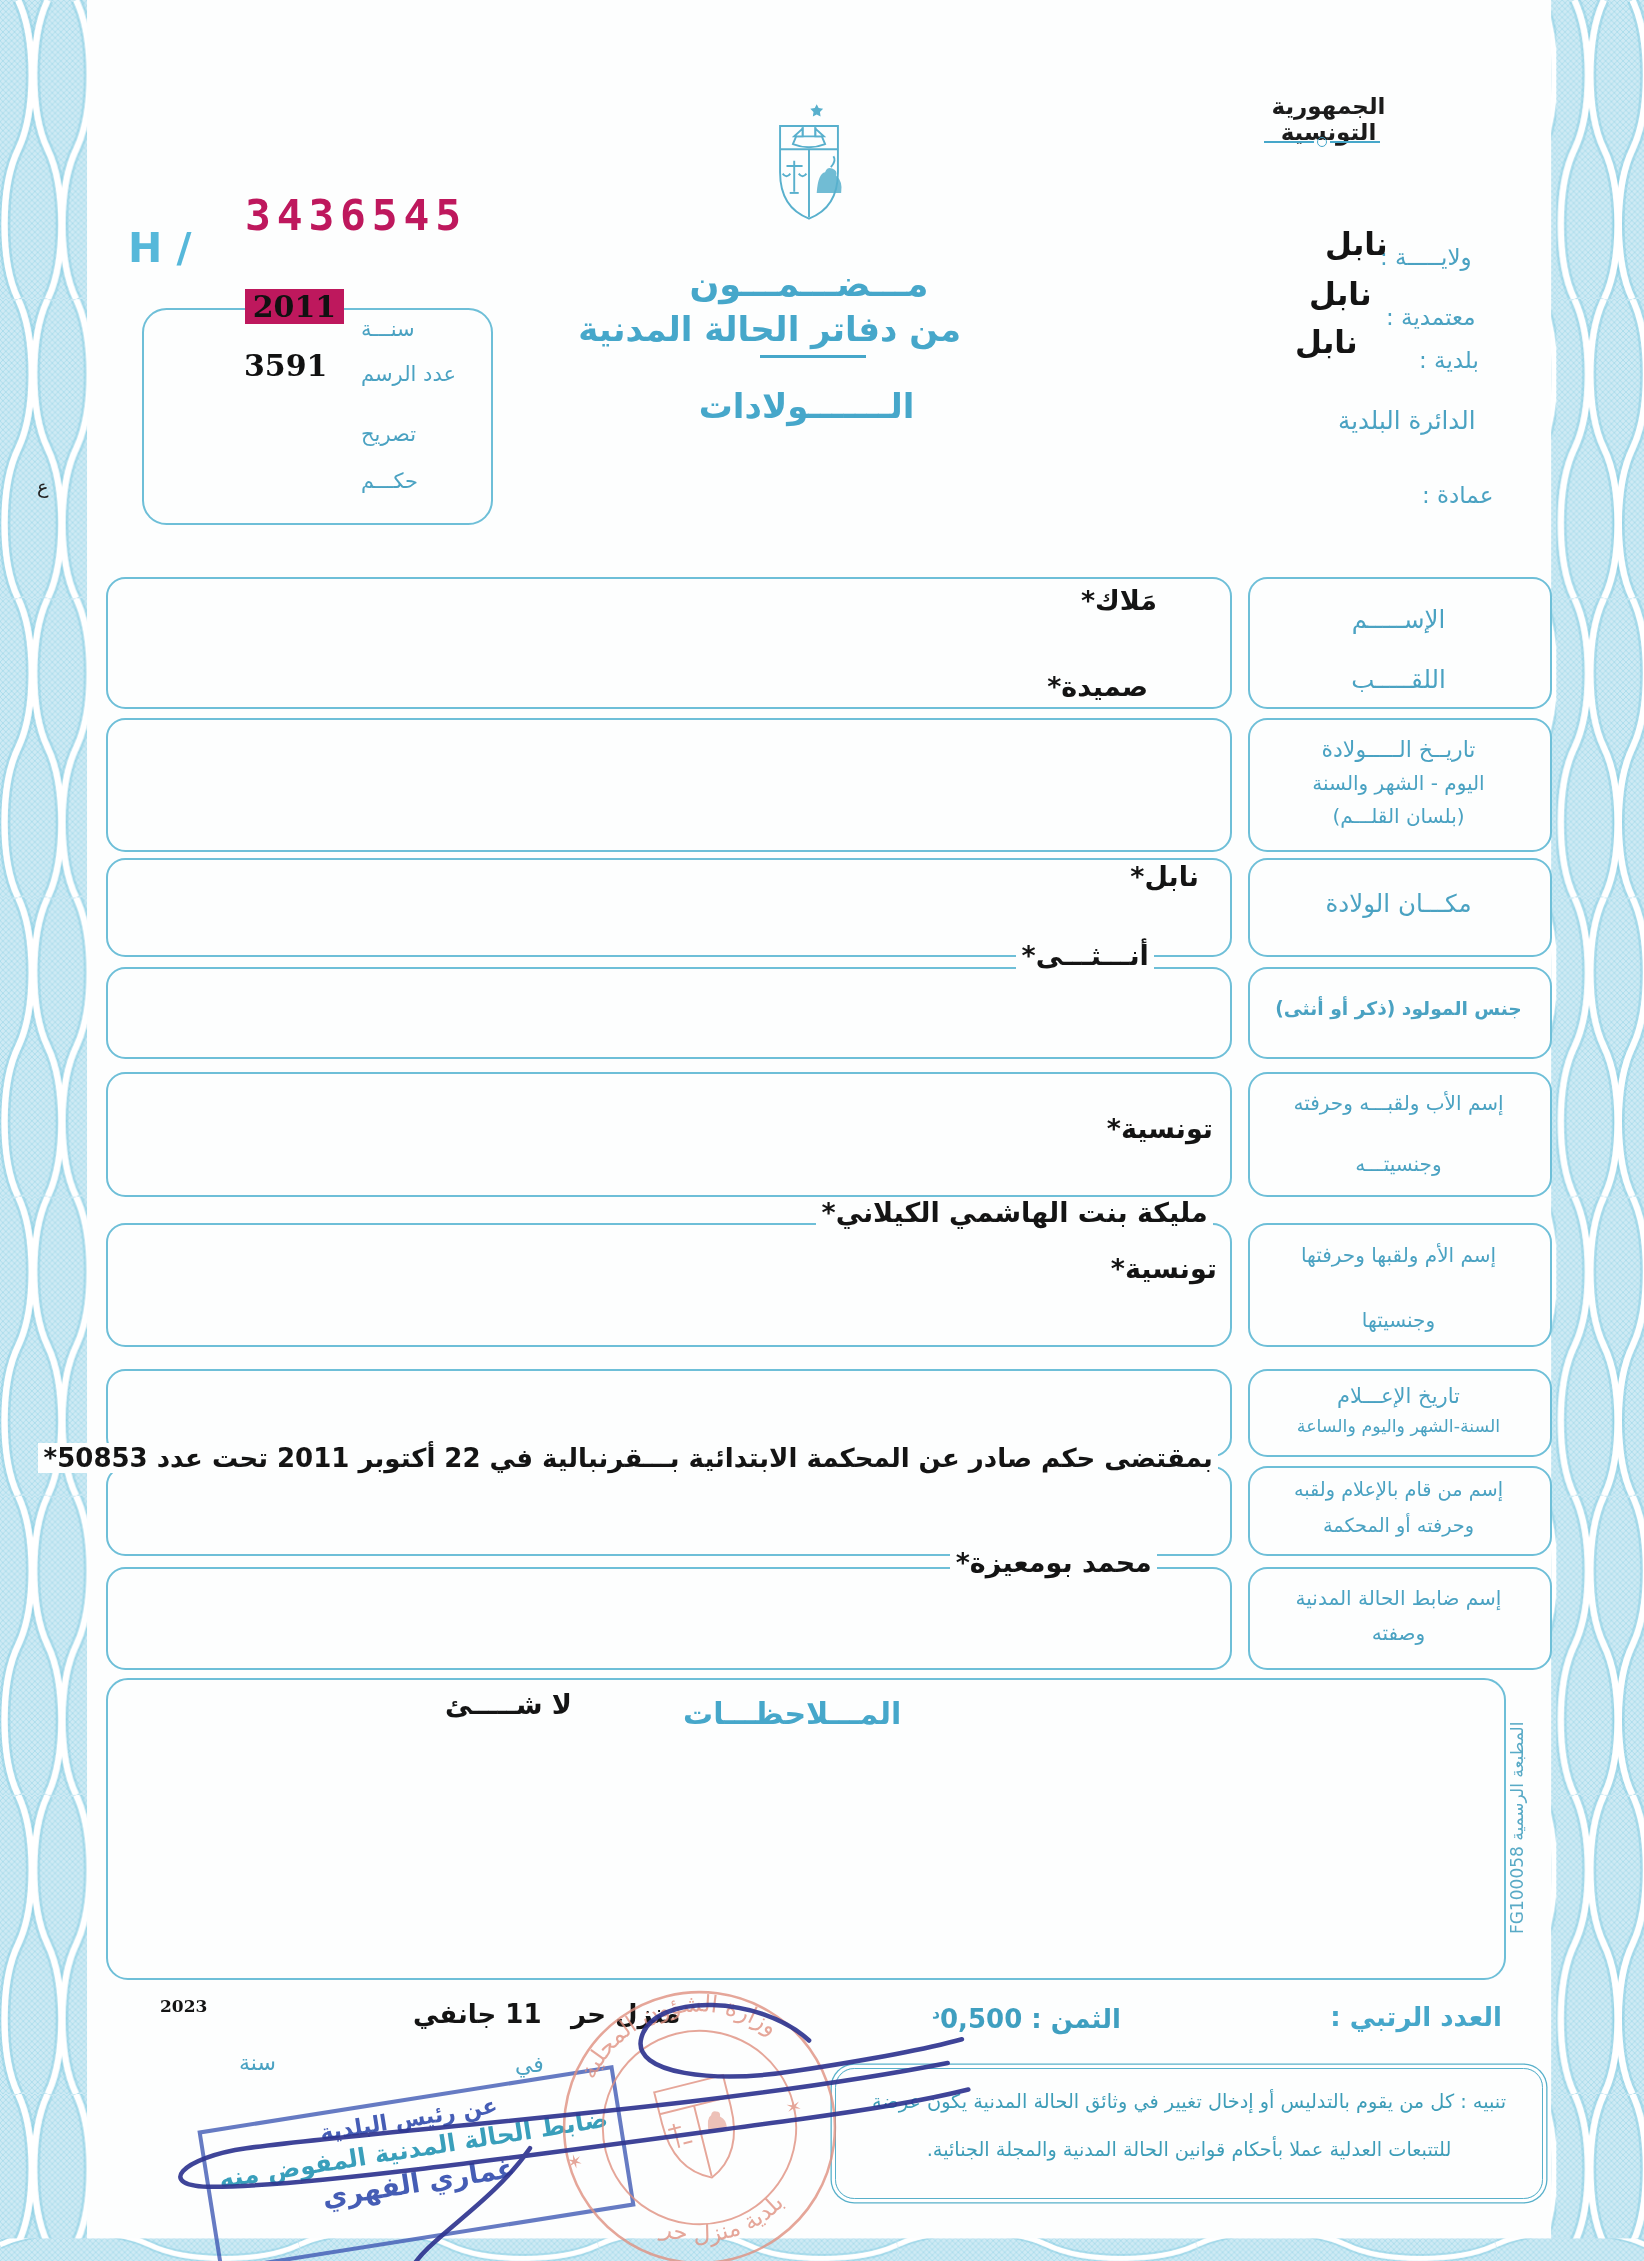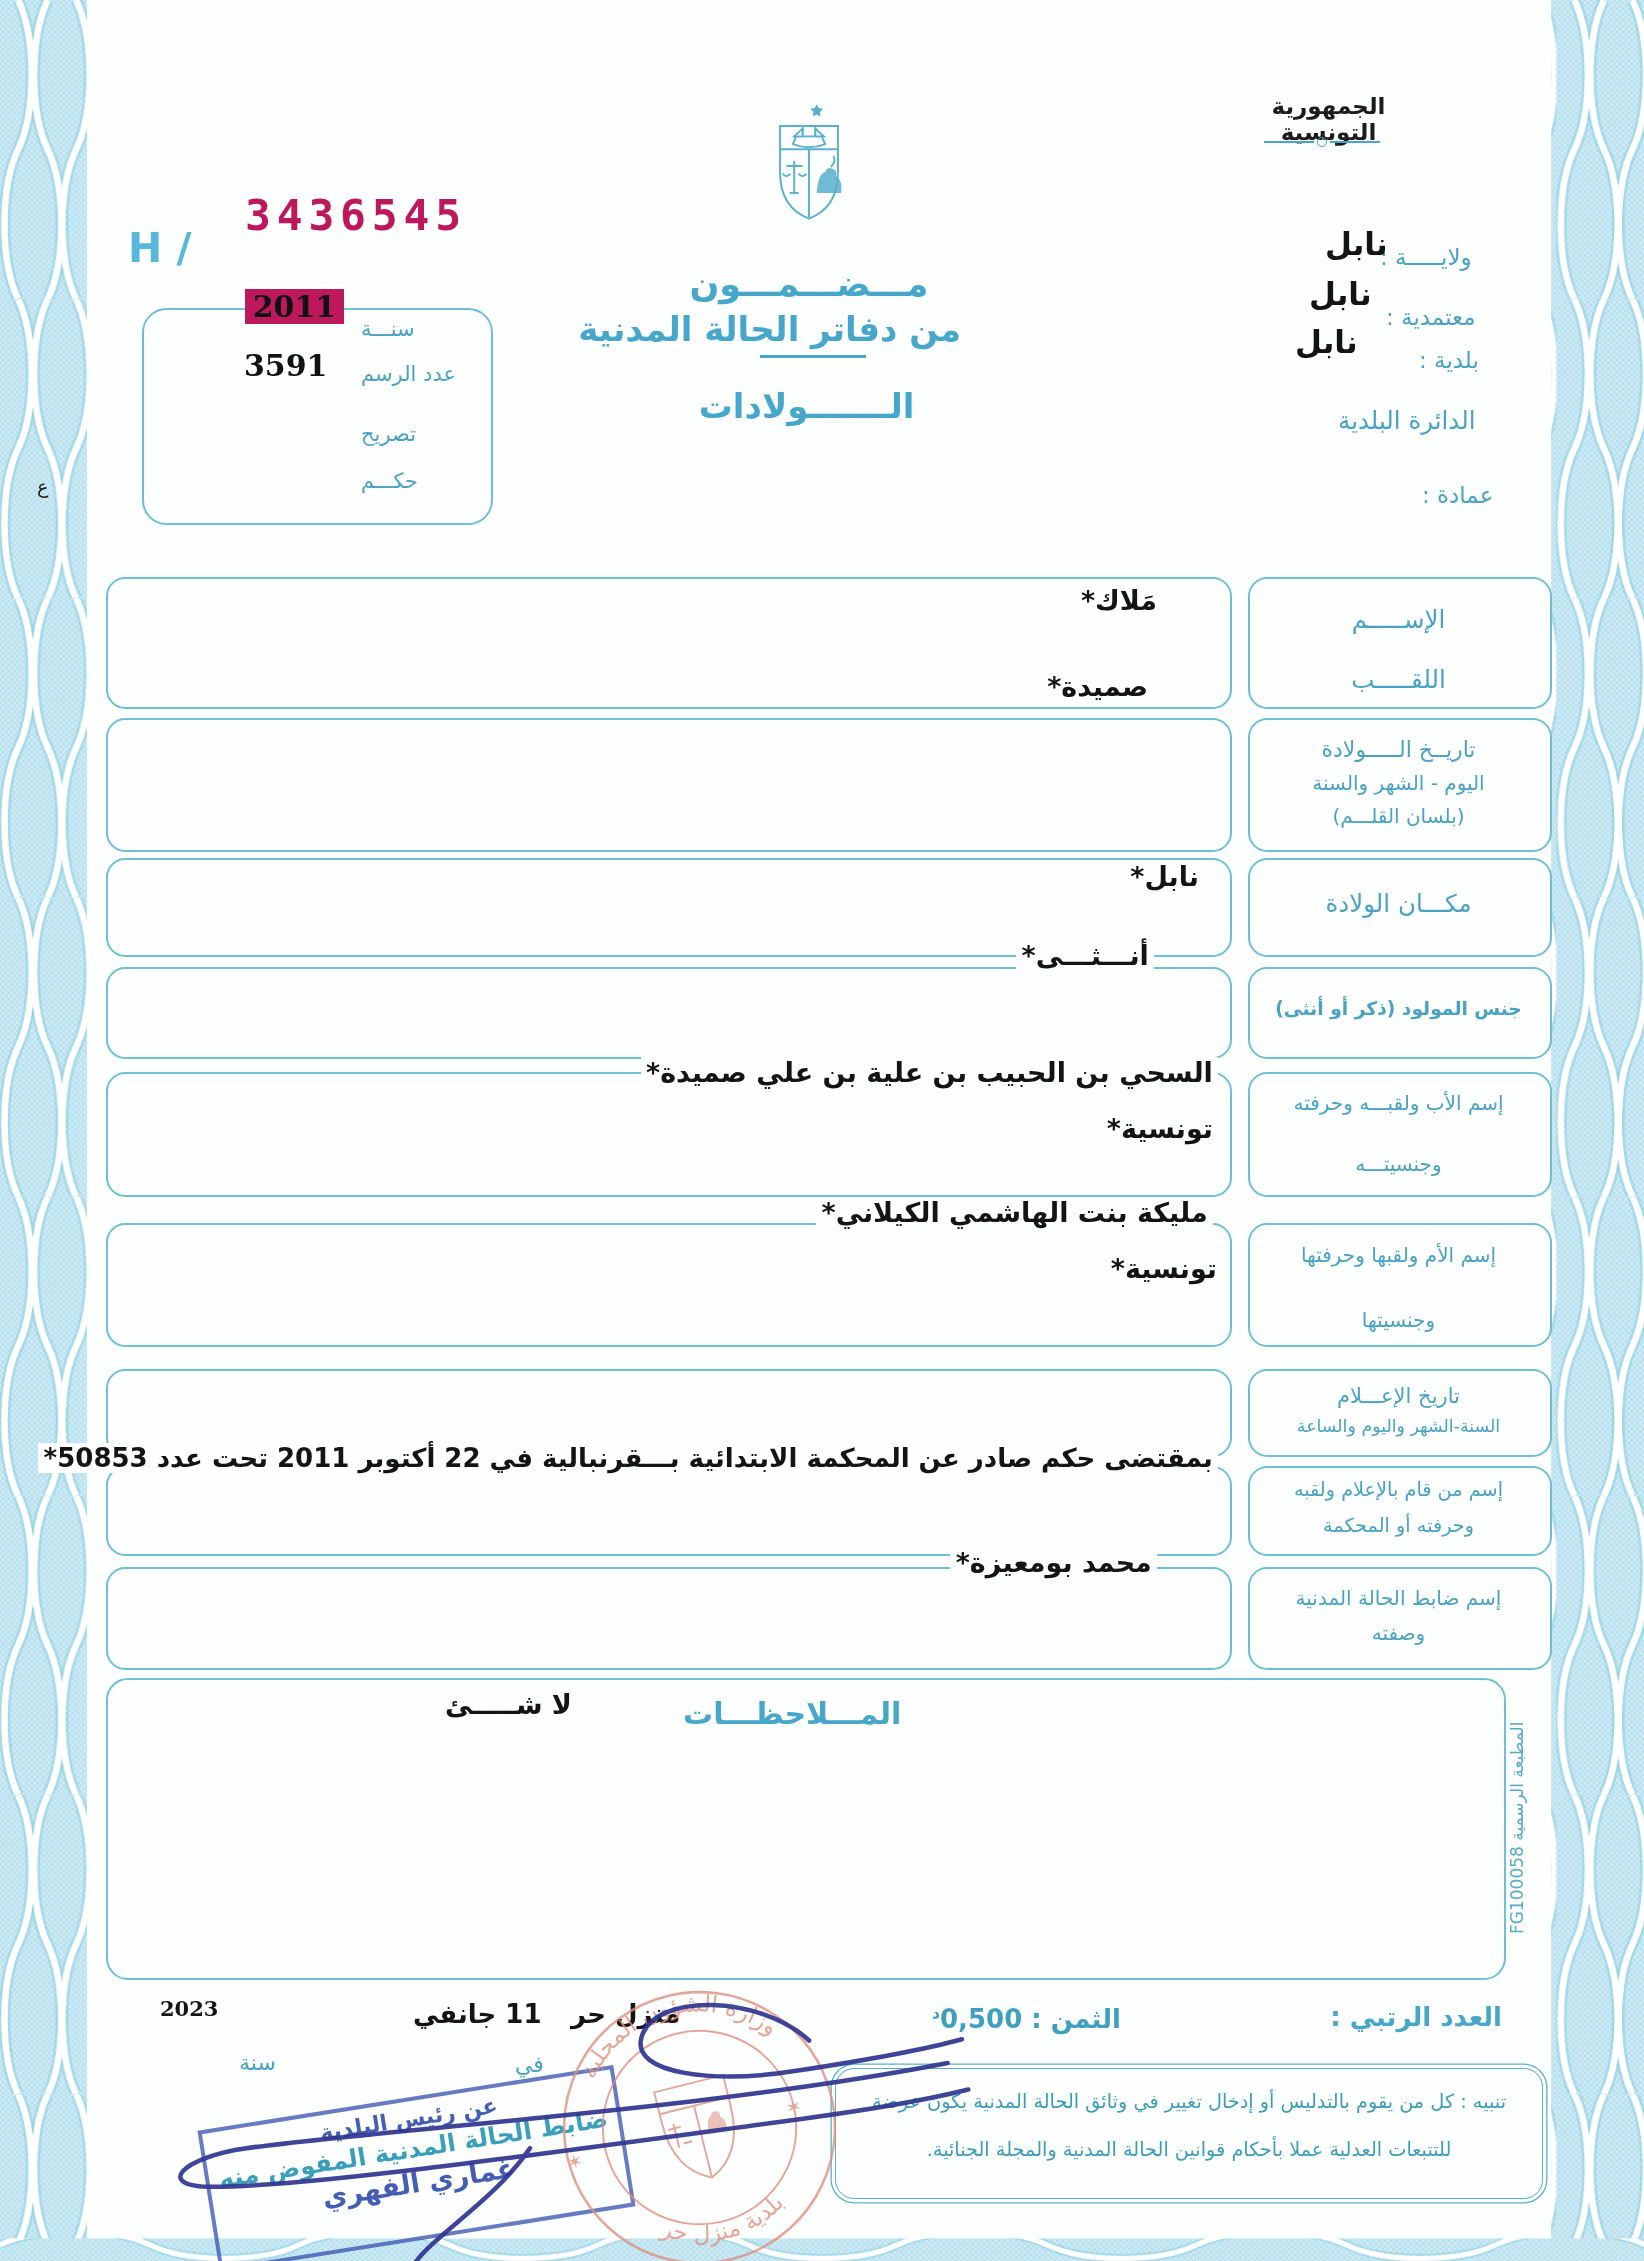--- a/index.html
+++ b/index.html
@@ -142,21 +142,20 @@
   <div class="abs lbl lblcol" style="top:1416px;font-size:17.4px;">السنة-الشهر واليوم والساعة</div>
   <div class="abs lbl lblcol" style="top:1478px;font-size:19.3px;">إسم من قام بالإعلام ولقبه</div>
   <div class="abs lbl lblcol" style="top:1514px;font-size:19.3px;">وحرفته أو المحكمة</div>
   <div class="abs lbl lblcol" style="top:1586px;font-size:20px;">إسم ضابط الحالة المدنية</div>
   <div class="abs lbl lblcol" style="top:1621px;font-size:20px;">وصفته</div>
 
   <div class="abs val" style="right:487px;top:585px;z-index:2;">مَلاك*</div>
   <div class="abs val" style="right:496px;top:671px;z-index:2;">صميدة*</div>
   <div class="abs val" style="right:445px;top:861px;z-index:2;">نابل*</div>
   <div class="abs val" style="right:490px;top:940px;z-index:2;background:#fdfefe;padding:0 5.2px;">أنـــثـــى*</div>
-  <div class="abs val" style="right:426px;top:1057px;z-index:2;background:#fdfefe;padding:0 5.2px;">السحي بن الحبيب بن علية بن علي صميدة*</div>
   <div class="abs val" style="right:431px;top:1113px;z-index:2;">تونسية*</div>
   <div class="abs val" style="right:431px;top:1197px;z-index:2;background:#fdfefe;padding:0 5.2px;">مليكة بنت الهاشمي الكيلاني*</div>
   <div class="abs val" style="right:427px;top:1253px;z-index:2;">تونسية*</div>
   <div class="abs val" style="right:426px;top:1443px;z-index:2;font-size:26px;background:#fdfefe;padding:0 5.2px;">بمقتضى حكم صادر عن المحكمة الابتدائية بـــقرنبالية في 22 أكتوبر 2011 تحت عدد 50853*</div>
   <div class="abs val" style="right:487px;top:1547px;z-index:2;background:#fdfefe;padding:0 5.2px;">محمد بومعيزة*</div>
 
   <div class="box" style="left:106px;top:1678px;width:1396px;height:298px;border-radius:22px;"></div>
   <div class="abs titleblue" style="left:683px;top:1696px;font-size:30px;z-index:2;">المـــلاحظـــات</div>
   <div class="abs val" style="left:445px;top:1689px;font-size:27px;z-index:2;">لا شـــــئ</div>
 
@@ -166,21 +165,21 @@
 
   <div class="abs" style="left:932px;top:2004px;font-size:26px;color:#3f9fc0;font-weight:bold;white-space:nowrap;z-index:2;">
     <span>الثمن :</span>
     <span style="direction:ltr;unicode-bidi:embed;margin-top:11px;">0,500</span><sup>د</sup>
   </div>
 
   <div class="abs val" style="left:571px;top:1999px;font-size:26px;">منزل حر</div>
   <div class="abs lbl" style="left:515px;top:2052px;font-size:22px;">في</div>
   <div class="abs val" style="left:413px;top:1999px;font-size:26px;">11 جانفي</div>
   <div class="abs lbl" style="left:239px;top:2050px;font-size:22px;">سنة</div>
-  <div class="abs val" style="left:160px;top:1996px;font-size:21px;font-family:'DejaVu Serif',serif;">2023</div>
+  <div class="abs val" style="left:160px;top:1996px;font-size:17px;font-family:'DejaVu Serif',serif;">2023</div>
 
   <div class="notice-box" style="left:835px;top:2068px;width:706px;height:129px;z-index:2;">
     <div class="notice-text">تنبيه : كل من يقوم بالتدليس أو إدخال تغيير في وثائق الحالة المدنية يكون عرضة للتتبعات العدلية عملا بأحكام قوانين الحالة المدنية والمجلة الجنائية.</div>
   </div>
 
   <div class="bluestamp" style="z-index:4;">
     <div style="margin-top:5.2px;font-size:22px;color:#3c55b2;font-weight:bold;">عن رئيس البلدية</div>
     <div style="margin-top:2.6px;font-size:24.5px;color:#2f9ab8;font-weight:bold;">ضابط الحالة المدنية المفوض منه</div>
     <div style="margin-top:3.9px;font-size:27px;color:#3c55b2;font-weight:bold;">غماري الفهري</div>
   </div>

